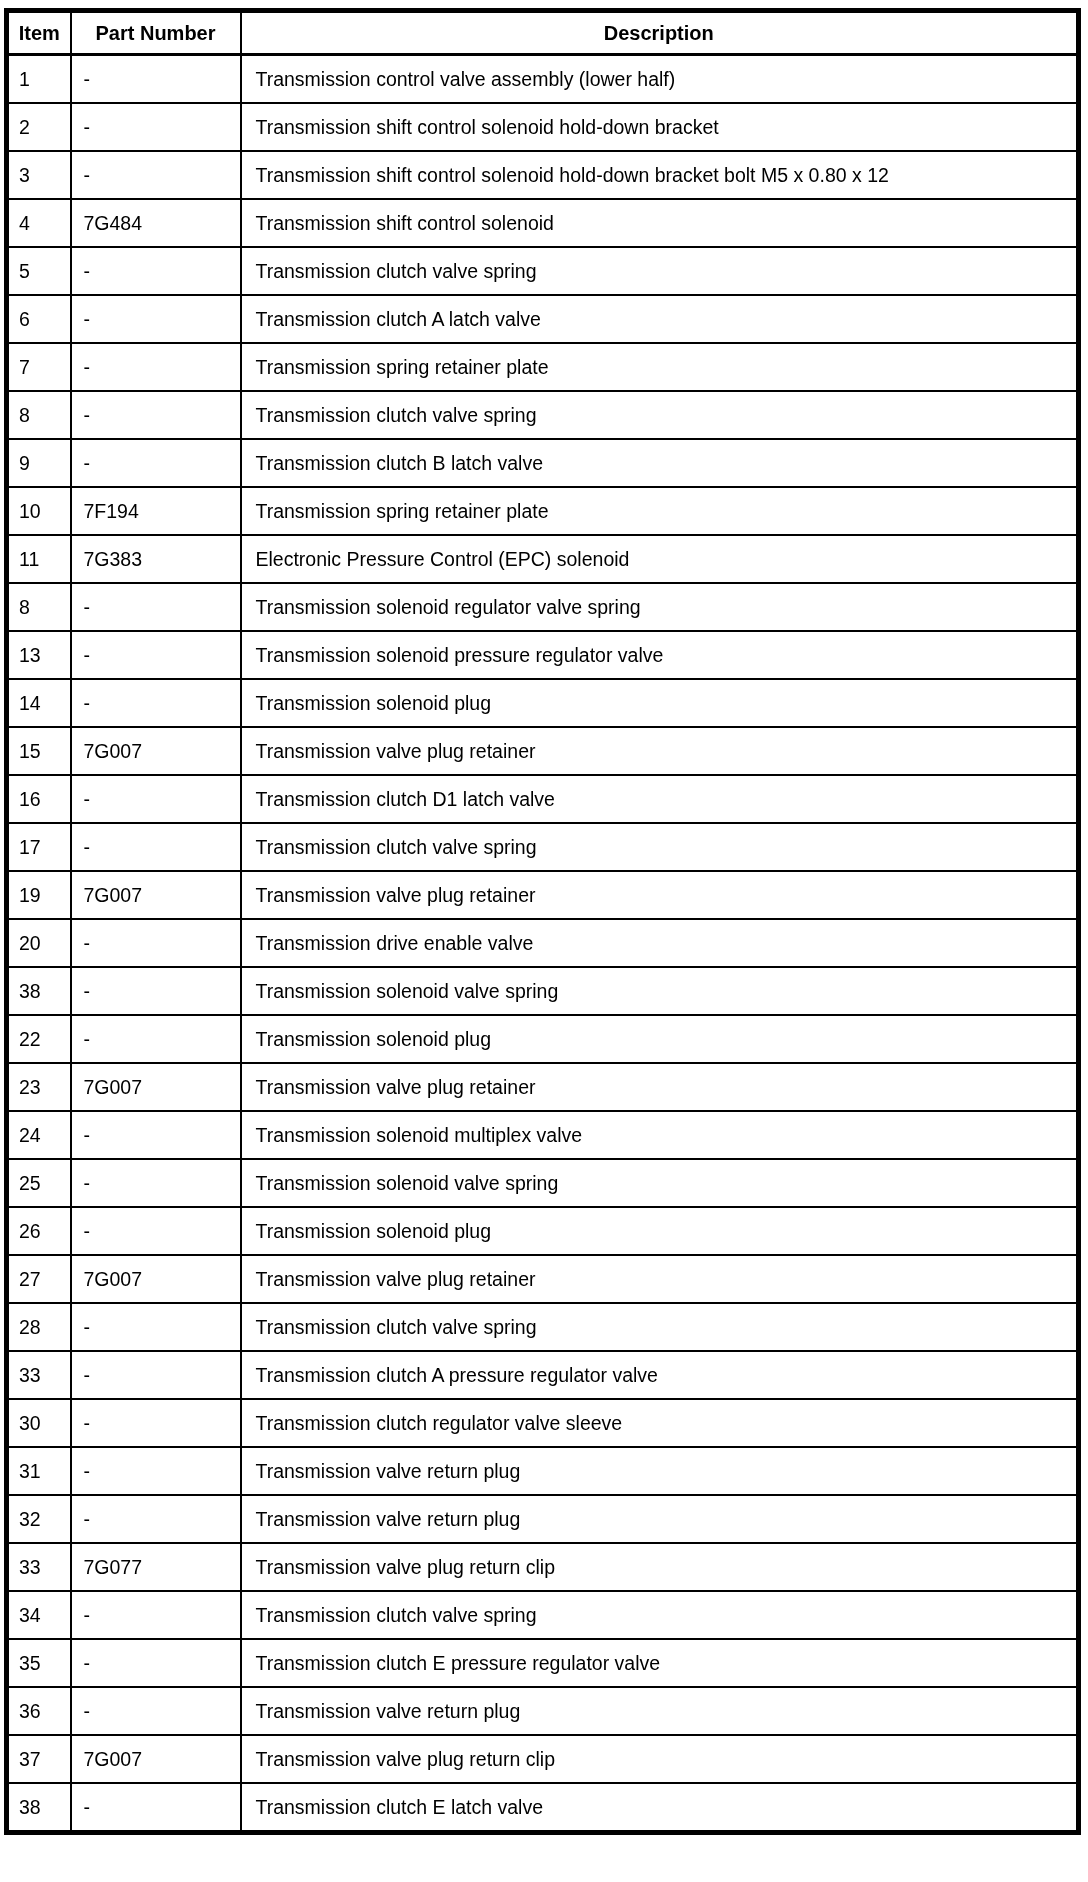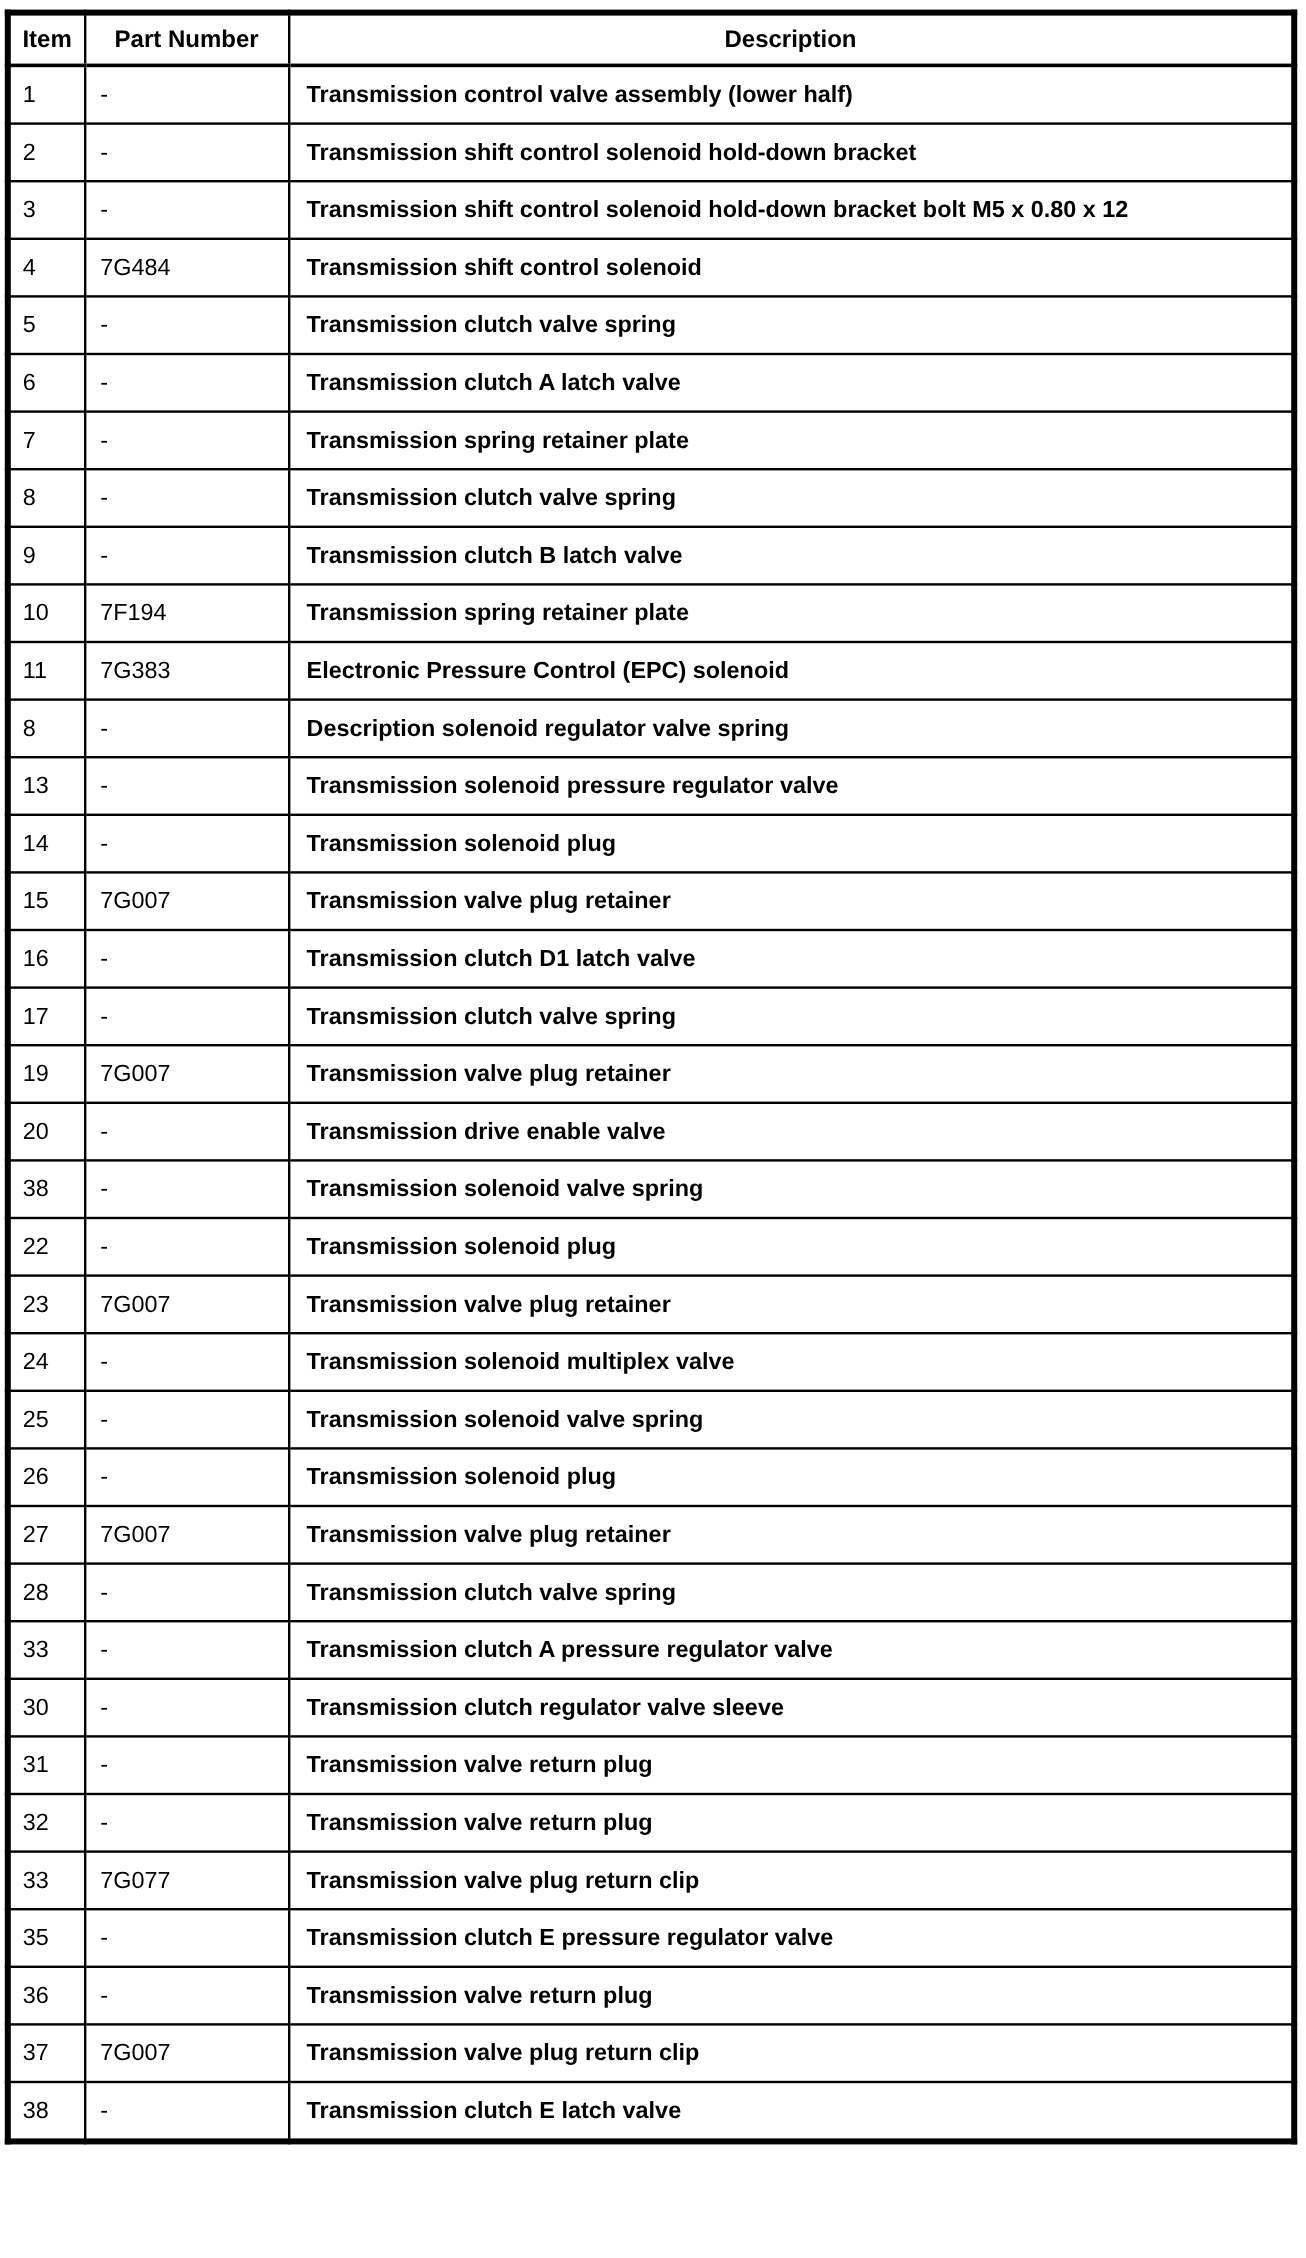--- a/index.html
+++ b/index.html
@@ -40,21 +40,21 @@
     padding: 0 4px;
   }
   table.parts tbody td {
     height: 44px;
     font-size: 19.5px;
     font-weight: normal;
     text-align: left;
   }
   table.parts tbody td:nth-child(1) { padding-left: 10px; }
   table.parts tbody td:nth-child(2) { padding-left: 12px; }
-  table.parts tbody td:nth-child(3) { padding-left: 14px; font-weight: bold; }
+  table.parts tbody td:nth-child(3) { padding-left: 14px; }
 </style>
 </head>
 <body>
 
 <div class="page">
   <table class="parts">
     <colgroup>
       <col class="c-item">
       <col class="c-part">
       <col class="c-desc">
@@ -118,21 +118,21 @@
           <td>Transmission spring retainer plate</td>
         </tr>
         <tr>
           <td>11</td>
           <td>7G383</td>
           <td>Electronic Pressure Control (EPC) solenoid</td>
         </tr>
         <tr>
           <td>8</td>
           <td>-</td>
-          <td>Description solenoid regulator valve spring</td>
+          <td>Transmission solenoid regulator valve spring</td>
         </tr>
         <tr>
           <td>13</td>
           <td>-</td>
           <td>Transmission solenoid pressure regulator valve</td>
         </tr>
         <tr>
           <td>14</td>
           <td>-</td>
           <td>Transmission solenoid plug</td>
@@ -219,20 +219,25 @@
         </tr>
         <tr>
           <td>32</td>
           <td>-</td>
           <td>Transmission valve return plug</td>
         </tr>
         <tr>
           <td>33</td>
           <td>7G077</td>
           <td>Transmission valve plug return clip</td>
+        </tr>
+        <tr>
+          <td>34</td>
+          <td>-</td>
+          <td>Transmission clutch valve spring</td>
         </tr>
         <tr>
           <td>35</td>
           <td>-</td>
           <td>Transmission clutch E pressure regulator valve</td>
         </tr>
         <tr>
           <td>36</td>
           <td>-</td>
           <td>Transmission valve return plug</td>

